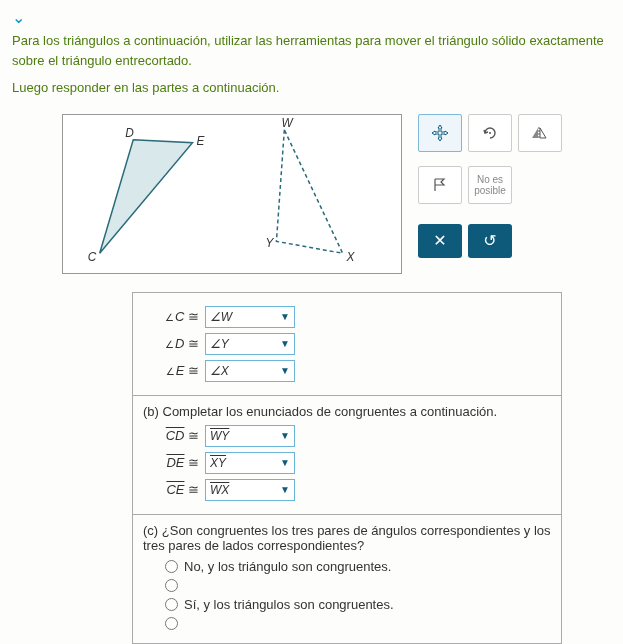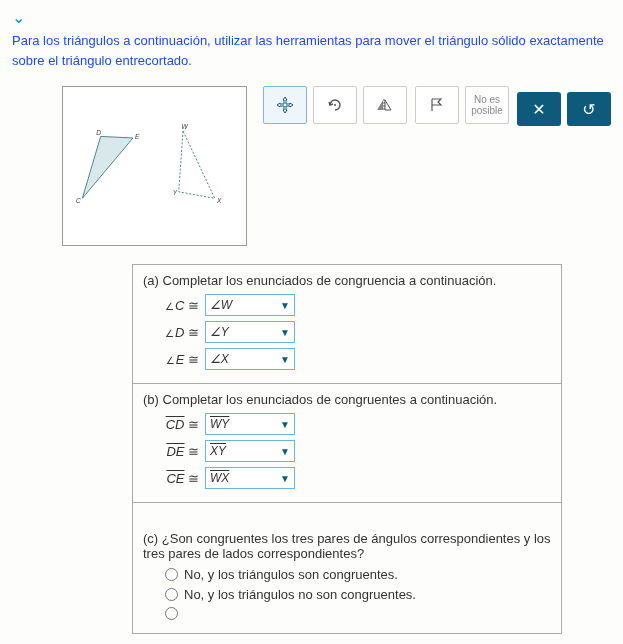--- a/index.html
+++ b/index.html
@@ -1,24 +1,24 @@
 <!DOCTYPE html>
 <html><head>
 <meta charset="utf-8">
 <style>
 * { box-sizing: border-box; margin: 0; padding: 0; }
 body { font-family: Arial, sans-serif; font-size: 13px; color: #333; background: #fdfdfb; width: 623px; }
 .container { padding: 8px 12px; }
 .chevron { color: #0099cc; font-size: 16px; margin-bottom: 4px; }
-.instructions { color: #1d4ed8; line-height: 1.5; margin-bottom: 16px; }
+.instructions { color: #4d7c0f; line-height: 1.5; margin-bottom: 16px; }
 .instructions p { margin-bottom: 8px; }
 .workspace { display: flex; gap: 16px; margin: 12px 0 18px 50px; }
 .canvas-box { border: 1px solid #999; width: 340px; height: 160px; position: relative; background: #fff; }
 .canvas-box svg { width: 100%; height: 100%; }
-.tool-panel { display: flex; flex-direction: row; gap: 8px; }
+.tool-panel { display: flex; flex-direction: column; gap: 14px; }
 .tool-row { display: flex; gap: 6px; }
 .tool-btn { width: 44px; height: 38px; border: 1px solid #ccc; background: #fff; display: flex; align-items: center; justify-content: center; font-size: 14px; cursor: pointer; border-radius: 2px; }
 .tool-btn.sel { background: #eef6fb; border-color: #7fb8d6; }
 .tool-btn.text-btn { font-size: 10px; color: #888; line-height: 1.1; text-align: center; flex-direction: column; }
 .action-btn { width: 44px; height: 34px; background: #0d5a7a; color: #fff; border: none; display: flex; align-items: center; justify-content: center; font-size: 16px; cursor: pointer; border-radius: 3px; }
 .questions { margin-left: 120px; width: 430px; border: 1px solid #aaa; }
 .q-section { border-bottom: 1px solid #aaa; padding: 8px 10px; }
 .q-section:last-of-type { border-bottom: none; }
 .q-label { margin-bottom: 6px; }
 .cong-row { display: flex; align-items: center; gap: 6px; margin: 5px 0 5px 22px; }
@@ -33,20 +33,21 @@
 .radio-row input { margin: 0; }
 .tri-label { font-style: italic; font-size: 12px; fill: #333; }
 </style>
 </head>
 <body>
 
 <div class="container">
   <div class="chevron">⌄</div>
   <div class="instructions">
     <p>Para los triángulos a continuación, utilizar las herramientas para mover el triángulo sólido exactamente sobre el triángulo entrecortado.</p>
+    <p>Luego responder en las partes a continuación.</p>
   </div>
 
   <div class="workspace">
     <div class="canvas-box">
       <svg viewBox="0 0 340 160">
 
         <polygon points="70,25 130,28 36,140" fill="#d9e8ea" stroke="#2a6b7a" stroke-width="1.5"></polygon>
         <text class="tri-label" x="62" y="22">D</text>
         <text class="tri-label" x="134" y="30">E</text>
         <text class="tri-label" x="24" y="148">C</text>
@@ -91,21 +92,20 @@
       </div>
       <div class="tool-row" style="margin-top:6px;">
         <button class="action-btn">✕</button>
         <button class="action-btn">↺</button>
       </div>
     </div>
   </div>
 
   <div class="questions">
     <div class="q-section">
-      <div class="q-label">(a) Completar los enunciados de congruencia a continuación.</div>
       <div class="cong-row">
         <span class="cong-left"><span class="angle">C</span> <span class="cong-sym">≅</span></span>
         <div class="dropdown">
             <span class="dd-val">∠W</span>
             <span class="dd-arrow">▼</span>
           </div>
       </div>
       <div class="cong-row">
         <span class="cong-left"><span class="angle">D</span> <span class="cong-sym">≅</span></span>
         <div class="dropdown">
@@ -141,28 +141,31 @@
       <div class="cong-row">
         <span class="cong-left"><span class="overline">CE</span> <span class="cong-sym">≅</span></span>
         <div class="dropdown">
             <span class="dd-val overline">WX</span>
             <span class="dd-arrow">▼</span>
           </div>
       </div>
     </div>
 
     <div class="q-section">
-      <div class="q-label" style="padding-left:0;margin-top:20px;">(c) ¿Son congruentes los tres pares de ángulos correspondientes y los tres pares de lados correspondientes?</div>
+      <div class="q-label" style="padding-left:0;">(c) ¿Son congruentes los tres pares de ángulos correspondientes y los tres pares de lados correspondientes?</div>
       <div class="radio-row">
           <input type="radio" name="c" style="">
-          <span>No, y los triángulos son congruentes.</span>
+          <span>No, y los triángulo son congruentes.</span>
         </div>
       <div class="radio-row">
           <input type="radio" name="c" style="">
-          <span>No, y los triángulos no son congruentes.</span>
+        </div>
+      <div class="radio-row">
+          <input type="radio" name="c" style="">
+          <span>Sí, y los triángulos son congruentes.</span>
         </div>
       <div class="radio-row">
           <input type="radio" name="c" style="">
         </div>
     </div>
 
   </div>
 </div>
 
 </body></html>

